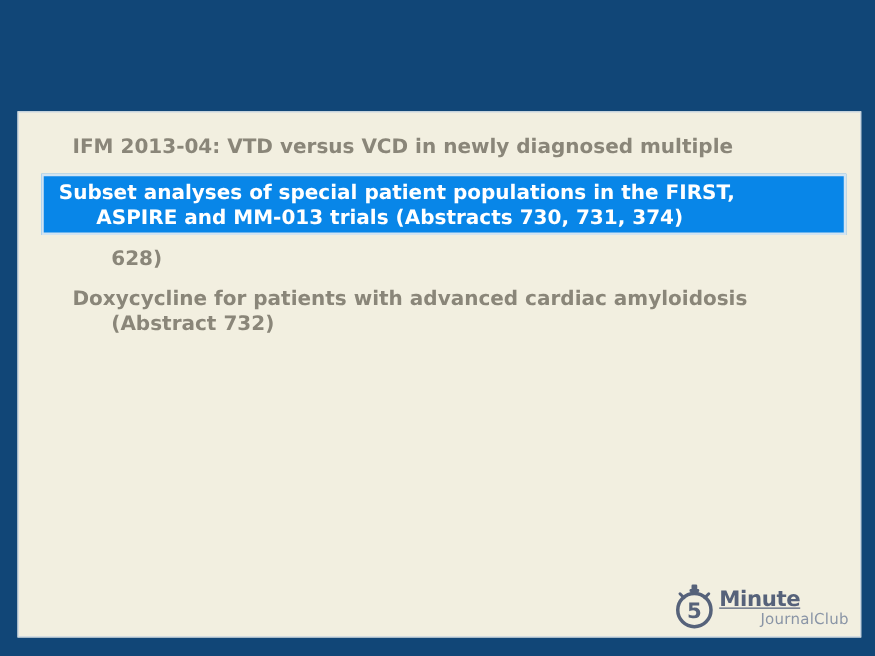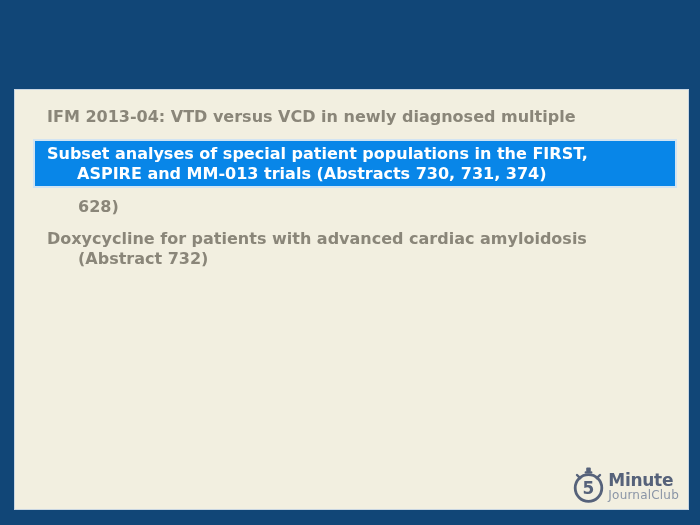--- a/index.html
+++ b/index.html
@@ -46,21 +46,21 @@
     height: 421px;
     background: var(--panel);
     border: 1px solid var(--panel-border);
     padding-top: 17px;
   }
   .abstract-item {
     font-size: 16px;
     font-weight: bold;
     line-height: 20px;
     color: var(--text-gray);
-    padding-left: 32px;
+    padding-left: 43px;
     padding-right: 18px;
     margin-bottom: 12px;
   }
   .abstract-item .line-1 { display: block; }
   .abstract-item .line-2 { display: block; padding-left: 31px; }
   .abstract-item.highlighted {
     background: var(--highlight);
     color: var(--highlight-text);
     border: 2px solid var(--highlight-border);
     margin: 8px 11px 9px 18px;
@@ -75,26 +75,28 @@
     align-items: center;
   }
   .logo-watch { width: 35px; height: 38px; margin-right: 2px; }
   .logo-text { display: flex; flex-direction: column; justify-content: center; margin-top: 4px; }
   .logo-line1 {
     color: var(--logo);
     font-size: 17px;
     font-weight: bold;
     line-height: 17px;
     letter-spacing: -0.3px;
+    text-decoration: underline;
   }
   .logo-line2 {
     color: var(--logo-light);
     font-size: 12px;
     line-height: 13px;
     letter-spacing: 0.2px;
+    margin-left: 33px;
   }
   .watch-number {
     font-size: 17px;
     font-weight: bold;
     fill: var(--logo);
     font-family: "DejaVu Sans", sans-serif;
   }
 </style>
 </head>
 <body>

